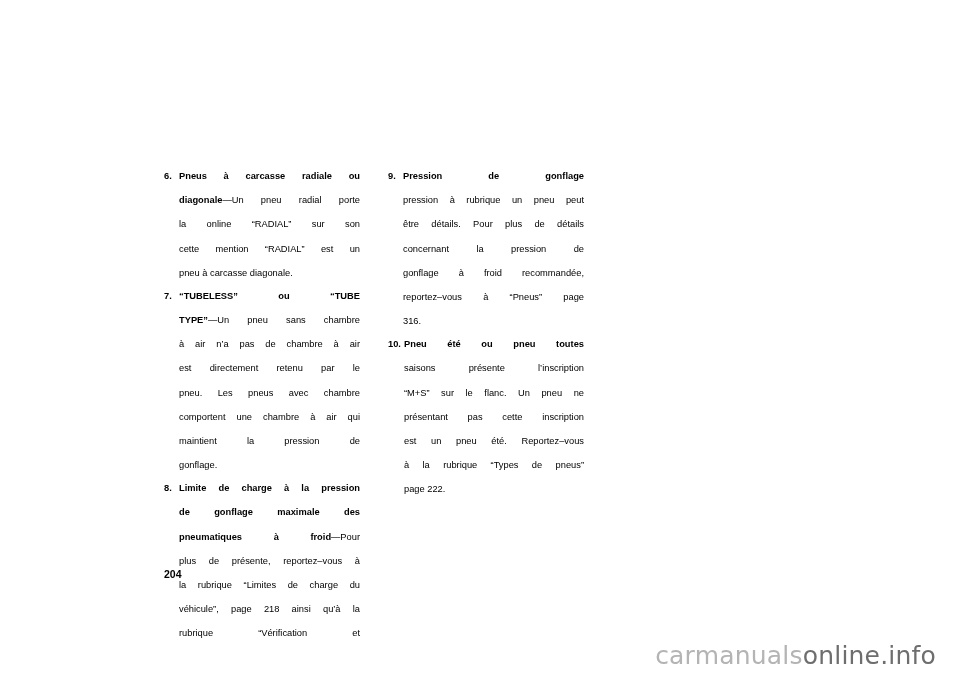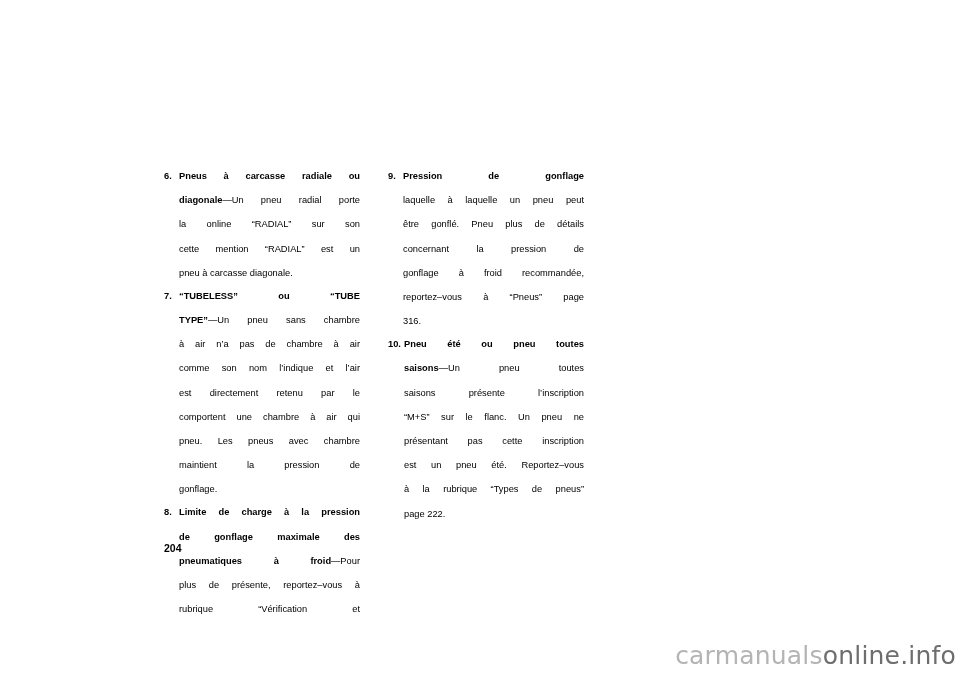--- a/index.html
+++ b/index.html
@@ -69,28 +69,28 @@
   .ln::after {
     content: "";
     display: inline-block;
     width: 100%;
   }
   .ln.last::after { display: none; }
 
   .page-number {
     position: absolute;
     left: 164px;
-    top: 542px;
+    top: 568px;
     font-size: 10.5px;
     font-weight: bold;
     color: #000;
   }
   .watermark {
     position: absolute;
-    right: 4px;
+    right: 24px;
     bottom: 8px;
     font-size: 25px;
     letter-spacing: 0.2px;
     color: #b4b4b4;
     font-family: "DejaVu Sans", sans-serif;
     white-space: nowrap;
   }
   .watermark .dark { color: #6e6e6e; }
 </style>
 </head>
@@ -112,63 +112,63 @@
           <span class="ln last"><span>pneu à carcasse diagonale.</span></span>
         </div>
       </div>
 
       <div class="item">
         <div class="num num-narrow">7.</div>
         <div class="body">
           <span class="ln"><b>“TUBELESS” ou “TUBE</b></span>
           <span class="ln"><b>TYPE”</b><span>—Un pneu sans chambre</span></span>
           <span class="ln"><span>à air n’a pas de chambre à air</span></span>
-          <span class="ln"><span>comme son nom l’indique et l’air</span></span>
           <span class="ln"><span>est directement retenu par le</span></span>
+          <span class="ln"><span>pneu. Les pneus avec chambre</span></span>
           <span class="ln"><span>comportent une chambre à air qui</span></span>
-          <span class="ln"><span>pneu. Les pneus avec chambre</span></span>
           <span class="ln"><span>maintient la pression de</span></span>
           <span class="ln last"><span>gonflage.</span></span>
         </div>
       </div>
 
       <div class="item">
         <div class="num num-narrow">8.</div>
         <div class="body">
           <span class="ln"><b>Limite de charge à la pression</b></span>
           <span class="ln"><b>de gonflage maximale des</b></span>
           <span class="ln"><b>pneumatiques à froid</b><span>—Pour</span></span>
           <span class="ln"><span>plus de présente, reportez–vous à</span></span>
+          <span class="ln"><span>la rubrique “Limites de charge du</span></span>
+          <span class="ln"><span>véhicule”, page 218 ainsi qu’à la</span></span>
           <span class="ln"><span>rubrique “Vérification et</span></span>
 
         </div>
       </div>
 
     </div>
 
     <div class="col col-right">
 
       <div class="item">
         <div class="num num-narrow">9.</div>
         <div class="body">
           <span class="ln"><b>Pression de gonflage</b></span>
-          <span class="ln"><span>laquelle à laquelle un pneu peut</span></span>
-          <span class="ln"><span>être gonflé. Pneu plus de détails</span></span>
+          <span class="ln"><span>pression à rubrique un pneu peut</span></span>
+          <span class="ln"><span>être détails. Pour plus de détails</span></span>
           <span class="ln"><span>concernant la pression de</span></span>
           <span class="ln"><span>gonflage à froid recommandée,</span></span>
           <span class="ln"><span>reportez–vous à “Pneus” page</span></span>
           <span class="ln last"><span>316.</span></span>
         </div>
       </div>
 
       <div class="item">
         <div class="num num-wide">10.</div>
         <div class="body">
           <span class="ln"><b>Pneu été ou pneu toutes</b></span>
-          <span class="ln"><b>saisons</b><span>—Un pneu toutes</span></span>
           <span class="ln"><span>saisons présente l’inscription</span></span>
           <span class="ln"><span>“M+S” sur le flanc. Un pneu ne</span></span>
           <span class="ln"><span>présentant pas cette inscription</span></span>
           <span class="ln"><span>est un pneu été. Reportez–vous</span></span>
           <span class="ln"><span>à la rubrique “Types de pneus”</span></span>
           <span class="ln last"><span>page 222.</span></span>
         </div>
       </div>
 
     </div>

